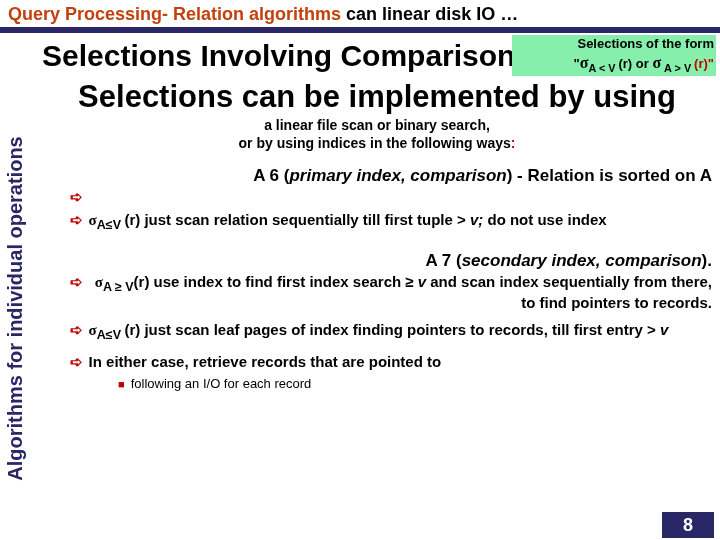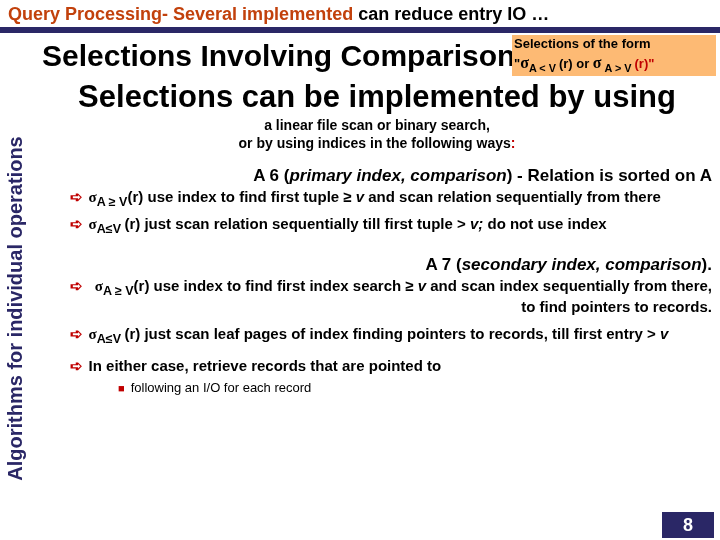--- a/index.html
+++ b/index.html
@@ -55,24 +55,24 @@
   .h-title {
     font-size: 30px;
     font-weight: bold;
     color: #000;
     margin-top: 2px;
   }
   .form-box {
     position: absolute;
     right: 4px;
     top: 2px;
-    background: #fdba74;
+    background: #86efac;
     font-size: 13px;
     font-weight: bold;
-    text-align: left;
+    text-align: right;
     line-height: 1.3;
     padding: 1px 2px;
     width: 200px;
   }
   .form-box .sigma { font-family: 'Times New Roman', serif; font-size: 16px; }
   .form-box .red { color: #c00000; }
   .h-sub {
     font-size: 31px;
     font-weight: bold;
     text-align: center;
@@ -134,21 +134,21 @@
     height: 26px;
     display: flex;
     align-items: center;
     justify-content: center;
   }
 </style>
 </head>
 <body>
 
 <div class="topbar">
-  <span class="red">Query Processing-</span><span class="red"> Several implemented</span><span class="black"> can reduce entry IO …</span>
+  <span class="red">Query Processing-</span><span class="red"> Relation algorithms</span><span class="black"> can linear disk IO …</span>
 </div>
 <div class="bluebar"></div>
 
 <div class="bodywrap">
   <div class="side-label">
     <span>Algorithms for individual operations</span>
   </div>
 
   <div class="content">
 
@@ -167,23 +167,20 @@
       <span>or by using indices in the following ways</span><span class="colon">:</span>
     </div>
 
     <div class="algo">
       <div class="algo-head">
         <span>A 6 (</span><span class="ital">primary index, comparison</span><span>) - Relation is</span><span> sorted</span><span> on A</span>
       </div>
       <div class="bullets">
         <div class="bul">
           <span class="arrow">➪</span>
-          <div>
-            <span class="sig">σ</span><sub>A ≥ V</sub><span>(r)  use index</span><span> to find first tuple ≥ </span><span class="ital2">v</span><span>  and scan relation sequentially  from there</span>
-          </div>
         </div>
         <div class="bul">
           <span class="arrow">➪</span>
           <div>
             <span class="sig">σ</span><sub>A≤V </sub><span>(r) just scan </span><span>relation sequentially till first tuple &gt; </span><span class="ital2">v</span><span class="ital2">; </span><span>do not use index</span>
           </div>
         </div>
       </div>
     </div>
 

